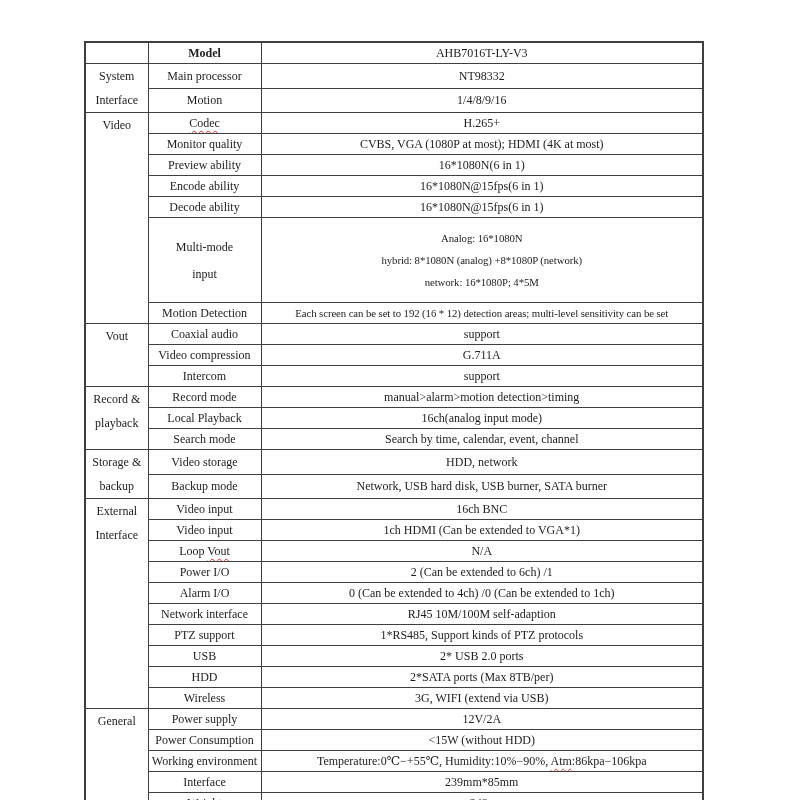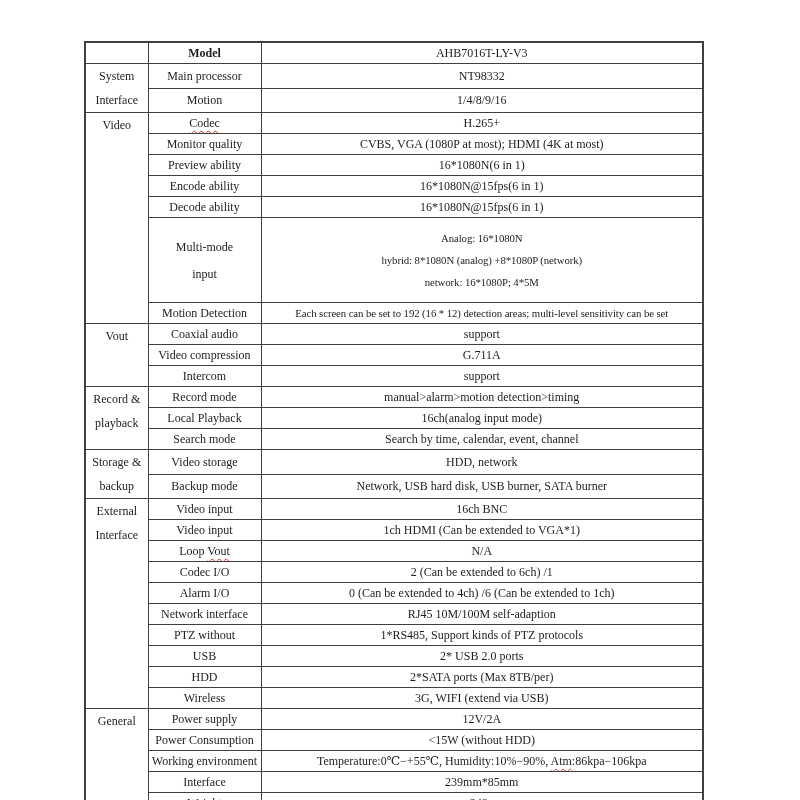--- a/index.html
+++ b/index.html
@@ -147,33 +147,33 @@
         </tr>
         <tr>
           <td class="label">Video input</td>
           <td class="value">1ch HDMI (Can be extended to VGA*1)</td>
         </tr>
         <tr>
           <td class="label">Loop <span class="sq">Vout</span></td>
           <td class="value">N/A</td>
         </tr>
         <tr>
-          <td class="label">Codec I/O</td>
+          <td class="label">Power I/O</td>
           <td class="value">2 (Can be extended to 6ch) /1</td>
         </tr>
         <tr>
           <td class="label">Alarm I/O</td>
-          <td class="value">0 (Can be extended to 4ch) /6 (Can be extended to 1ch)</td>
+          <td class="value">0 (Can be extended to 4ch) /0 (Can be extended to 1ch)</td>
         </tr>
         <tr>
           <td class="label">Network interface</td>
           <td class="value">RJ45 10M/100M self-adaption</td>
         </tr>
         <tr>
-          <td class="label">PTZ without</td>
+          <td class="label">PTZ support</td>
           <td class="value">1*RS485, Support kinds of PTZ protocols</td>
         </tr>
         <tr>
           <td class="label">USB</td>
           <td class="value">2* USB 2.0 ports</td>
         </tr>
         <tr>
           <td class="label">HDD</td>
           <td class="value">2*SATA ports (Max 8TB/per)</td>
         </tr>

